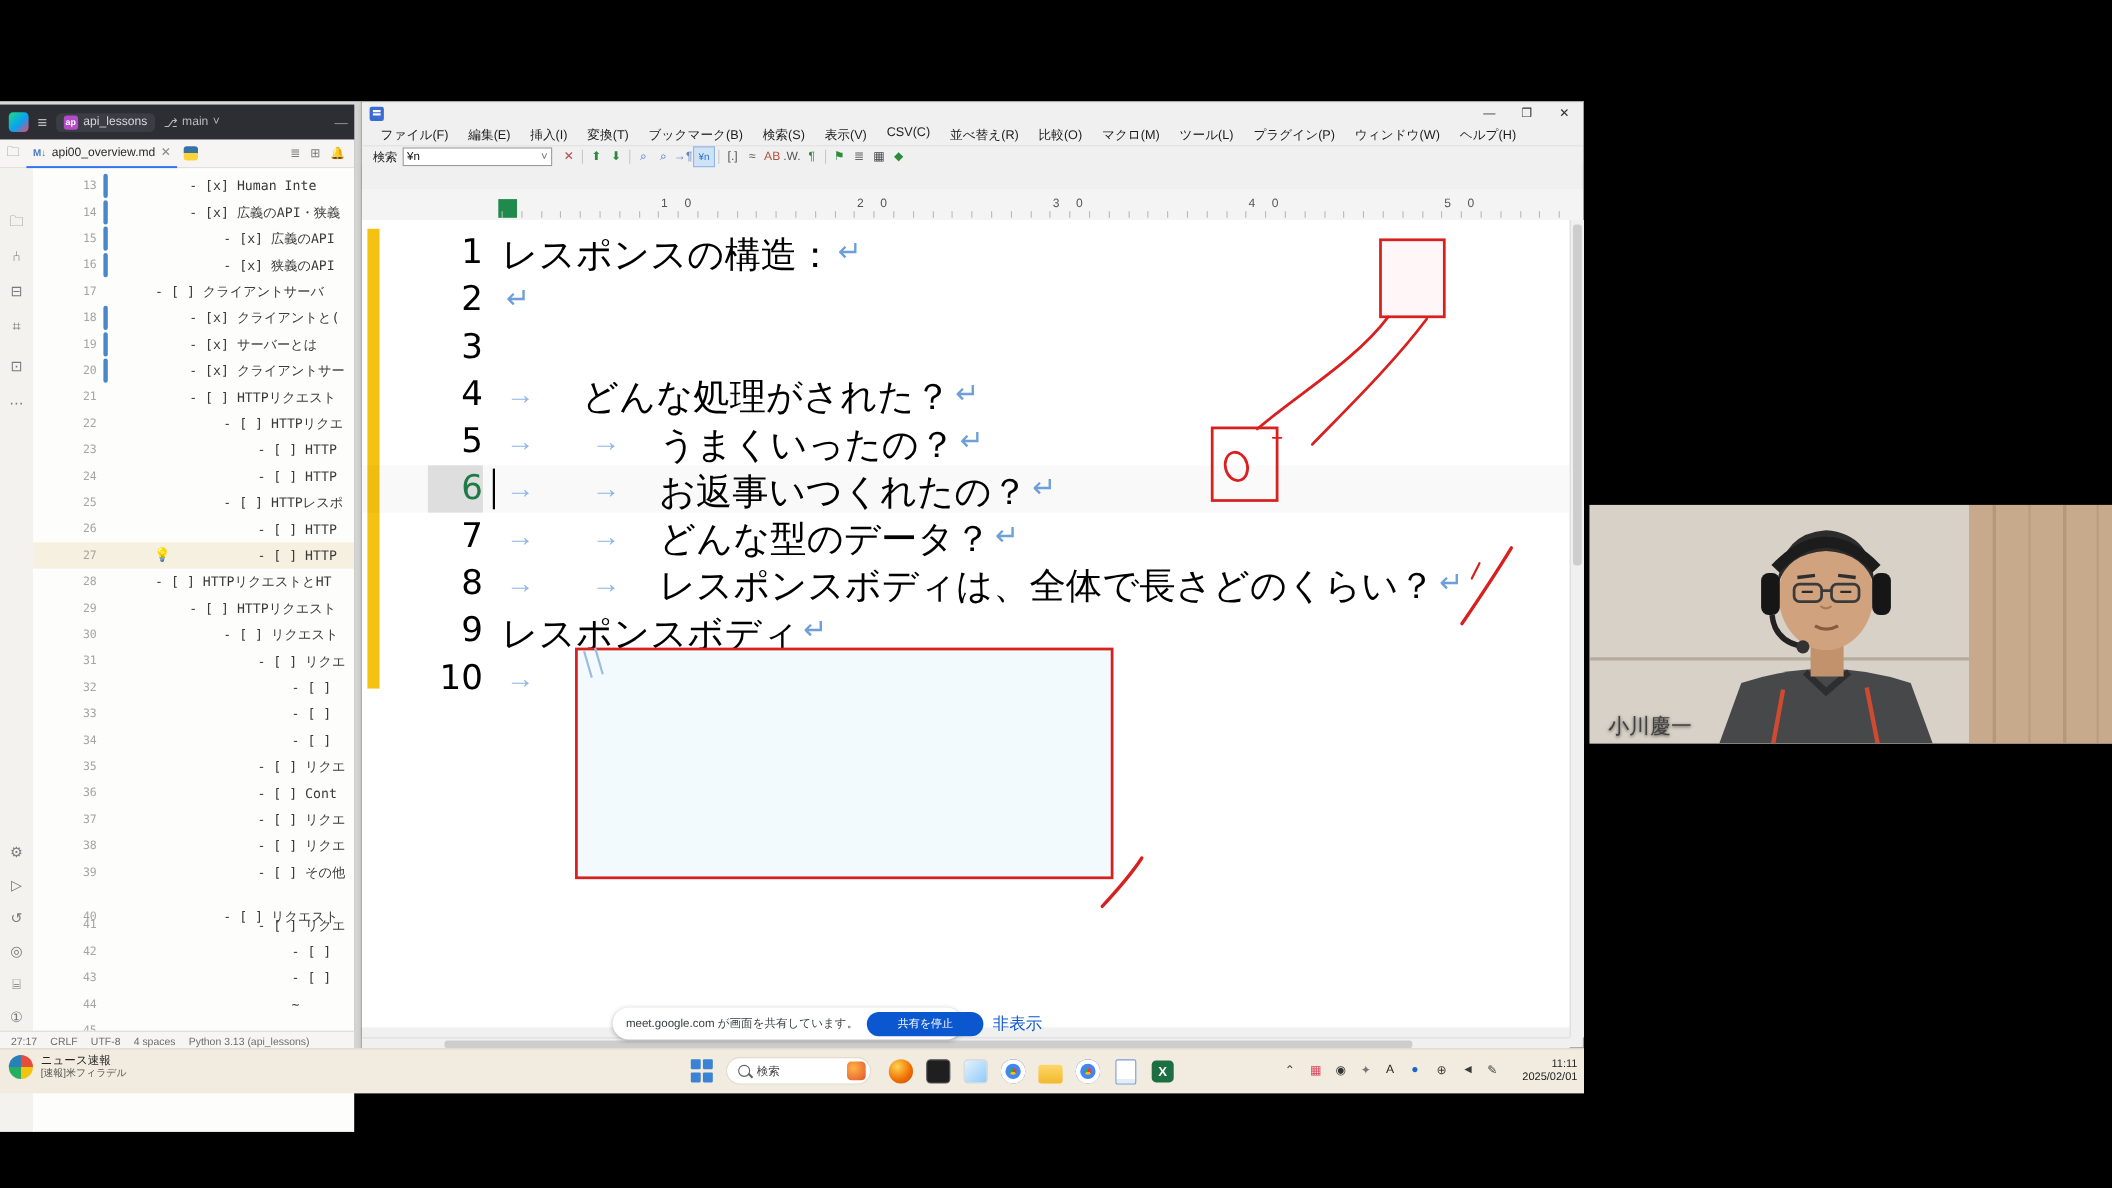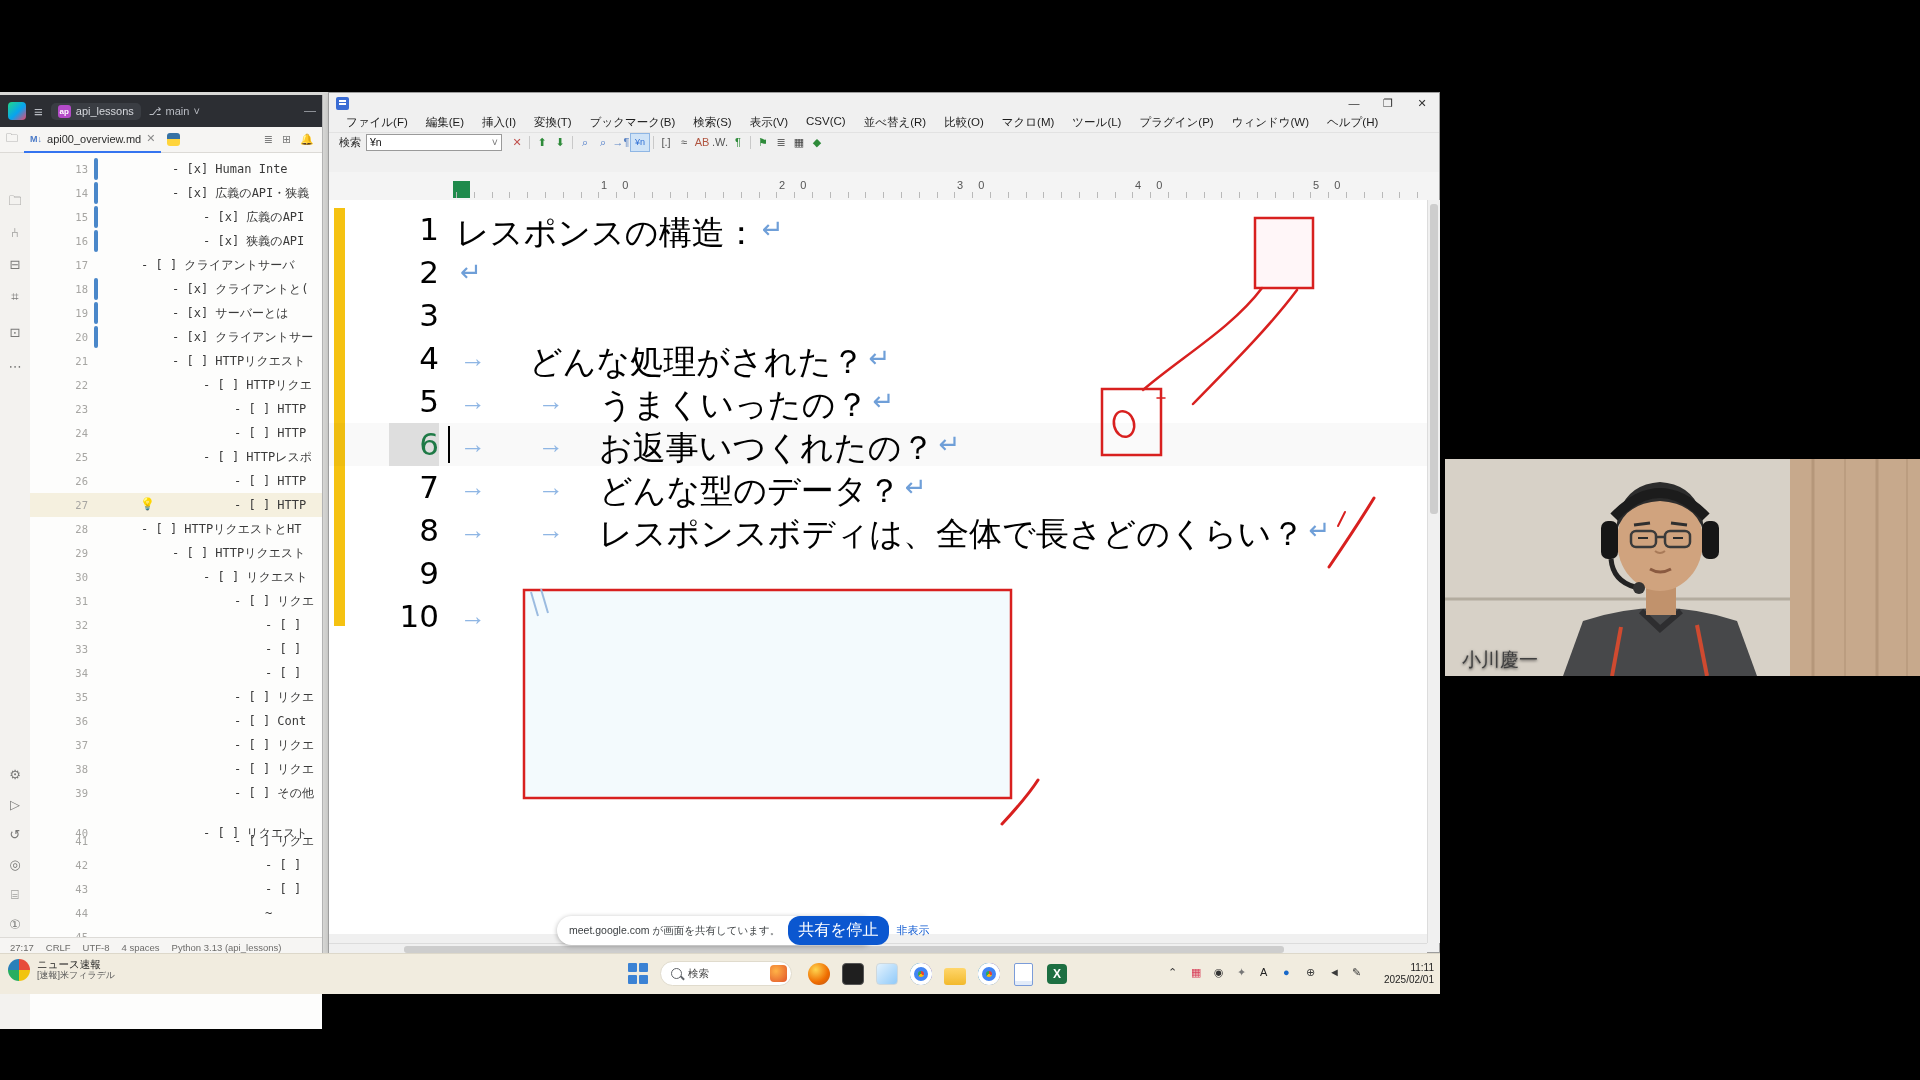--- a/index.html
+++ b/index.html
@@ -67,22 +67,22 @@
   .tabmark{position:absolute;top:0;font-size:26px;line-height:43px;color:#8fb6e4;}
   .retmark{font-size:26px;color:#6f9fd8;vertical-align:6px;margin-left:4px;}
   .caret{position:absolute;left:119px;top:3px;width:2px;height:37px;background:#000;}
   #em-hscroll{left:0;top:850px;width:1098px;height:11px;background:#f0f0f0;border-top:1px solid #dcdcdc;}
   #em-hscroll .thumb{position:absolute;left:75px;top:2px;width:880px;height:7px;background:#cdcdcd;border-radius:3px;}
   #em-vscroll{left:1098px;top:107px;width:12px;height:743px;background:#f0f0f0;border-left:1px solid #dcdcdc;}
   #em-vscroll .thumb{position:absolute;left:2px;top:4px;width:8px;height:310px;background:#cdcdcd;border-radius:3px;}
   
   #meet-pill{left:557px;top:824px;width:318px;height:29px;background:#fff;border-radius:15px;box-shadow:0 1px 5px rgba(0,0,0,.3);display:flex;align-items:center;gap:8px;padding:0 6px 0 12px;box-sizing:border-box;z-index:30;}
   #meet-msg{font-size:10.5px;color:#3c4043;white-space:nowrap;}
-  #meet-stop{background:#0b57d0;color:#fff;font-size:16px;border-radius:12px;padding:4px 10px;white-space:nowrap;}
-  #meet-hide{color:#0b57d0;font-size:11px;white-space:nowrap;}
+  #meet-stop{background:#0b57d0;color:#fff;font-size:10px;border-radius:12px;padding:4px 28px;white-space:nowrap;}
+  #meet-hide{color:#0b57d0;font-size:15px;white-space:nowrap;}
   
   #taskbar{left:0;top:861px;width:1440px;height:40px;background:#f1ecdf;border-top:1px solid #ddd8ca;}
   #widgets{left:8px;top:4px;display:flex;align-items:center;gap:7px;}
   .pinwheel{width:22px;height:22px;border-radius:50%;background:conic-gradient(#e74c3c 0 25%,#f1c40f 25% 50%,#27ae60 50% 75%,#2980b9 75% 100%);}
   .wtitle{font-size:10.5px;color:#222;line-height:12px;}
   .wsub{font-size:9px;color:#555;line-height:11px;}
   .start{left:628px;top:9px;width:21px;height:21px;display:grid;grid-template-columns:9px 9px;grid-gap:2px;}
   .start div{width:9px;height:9px;background:#3b82d4;border-radius:1px;}
   #tb-search{left:660px;top:7px;width:132px;height:25px;background:#fff;border-radius:13px;border:1px solid #e0dbcd;display:flex;align-items:center;gap:6px;padding:0 4px 0 10px;box-sizing:border-box;}
   .mag{width:9px;height:9px;border:1.5px solid #5f6368;border-radius:50%;position:relative;}
@@ -457,20 +457,21 @@
             <span class="doc-text" style="left: 270px;">どんな型のデータ？<span class="retmark">↵</span></span>
           </div>
           <div class="doc-row" style="top: 309px;">
             <span class="ln">8</span>
             <span class="tabmark" style="left: 131px;">→</span>
             <span class="tabmark" style="left: 209px;">→</span>
             <span class="doc-text" style="left: 270px;">レスポンスボディは、全体で長さどのくらい？<span class="retmark">↵</span></span>
           </div>
           <div class="doc-row" style="top: 352px;">
             <span class="ln">9</span>
+            <span class="doc-text" style="left: 127px;">レスポンスボディ<span class="retmark">↵</span></span>
           </div>
           <div class="doc-row" style="top: 395px;">
             <span class="ln">10</span>
             <span class="tabmark" style="left: 131px;">→</span>
             <span class="doc-text" style="left: 200px;"></span>
           </div>
         </div>
       <div class="abs" id="em-hscroll">
           <span class="thumb"></span>
         </div>

